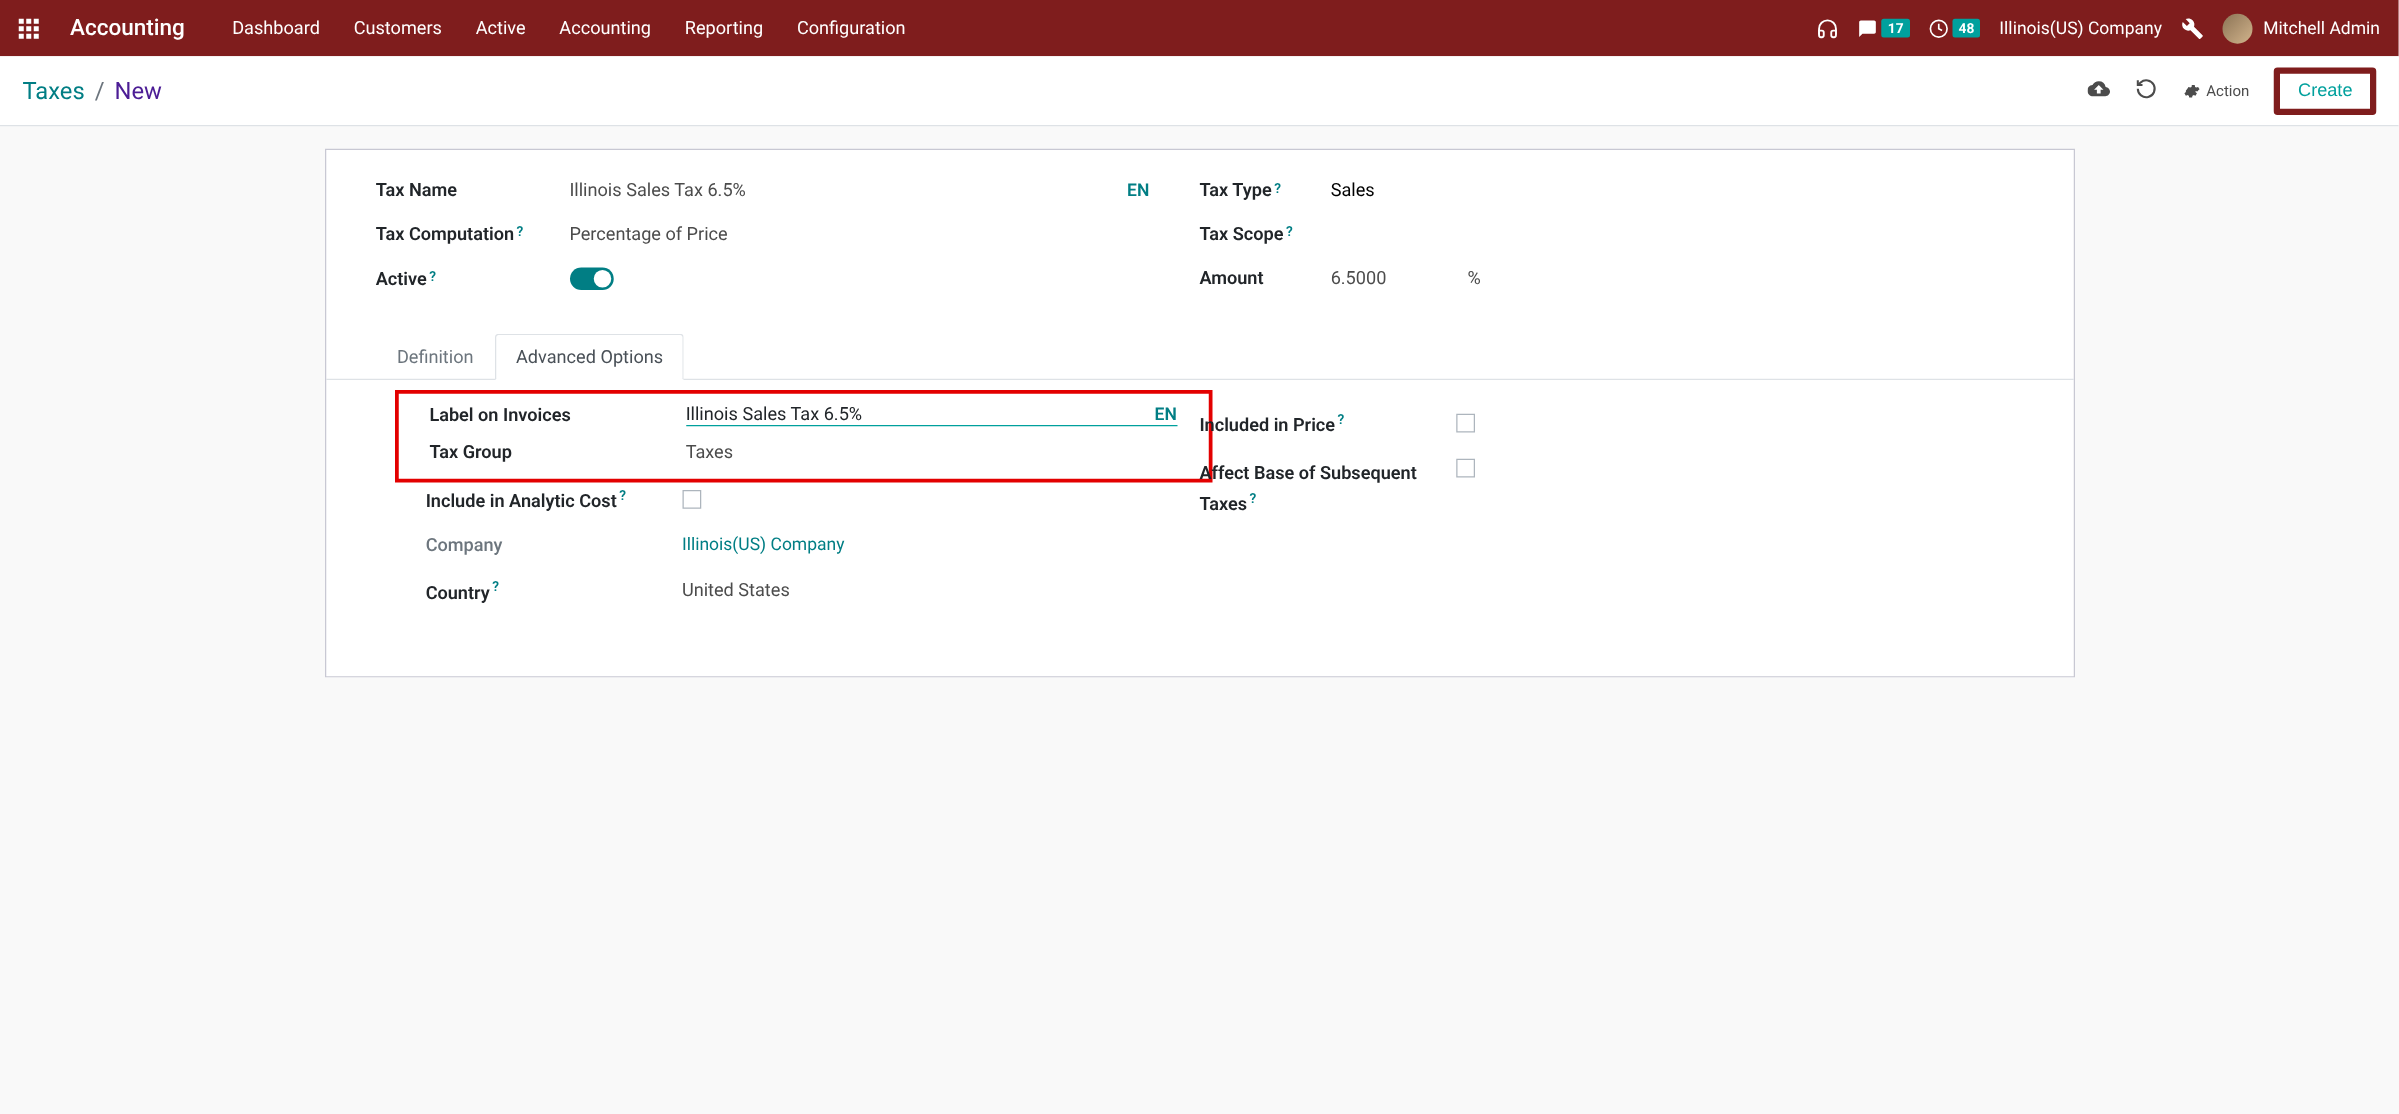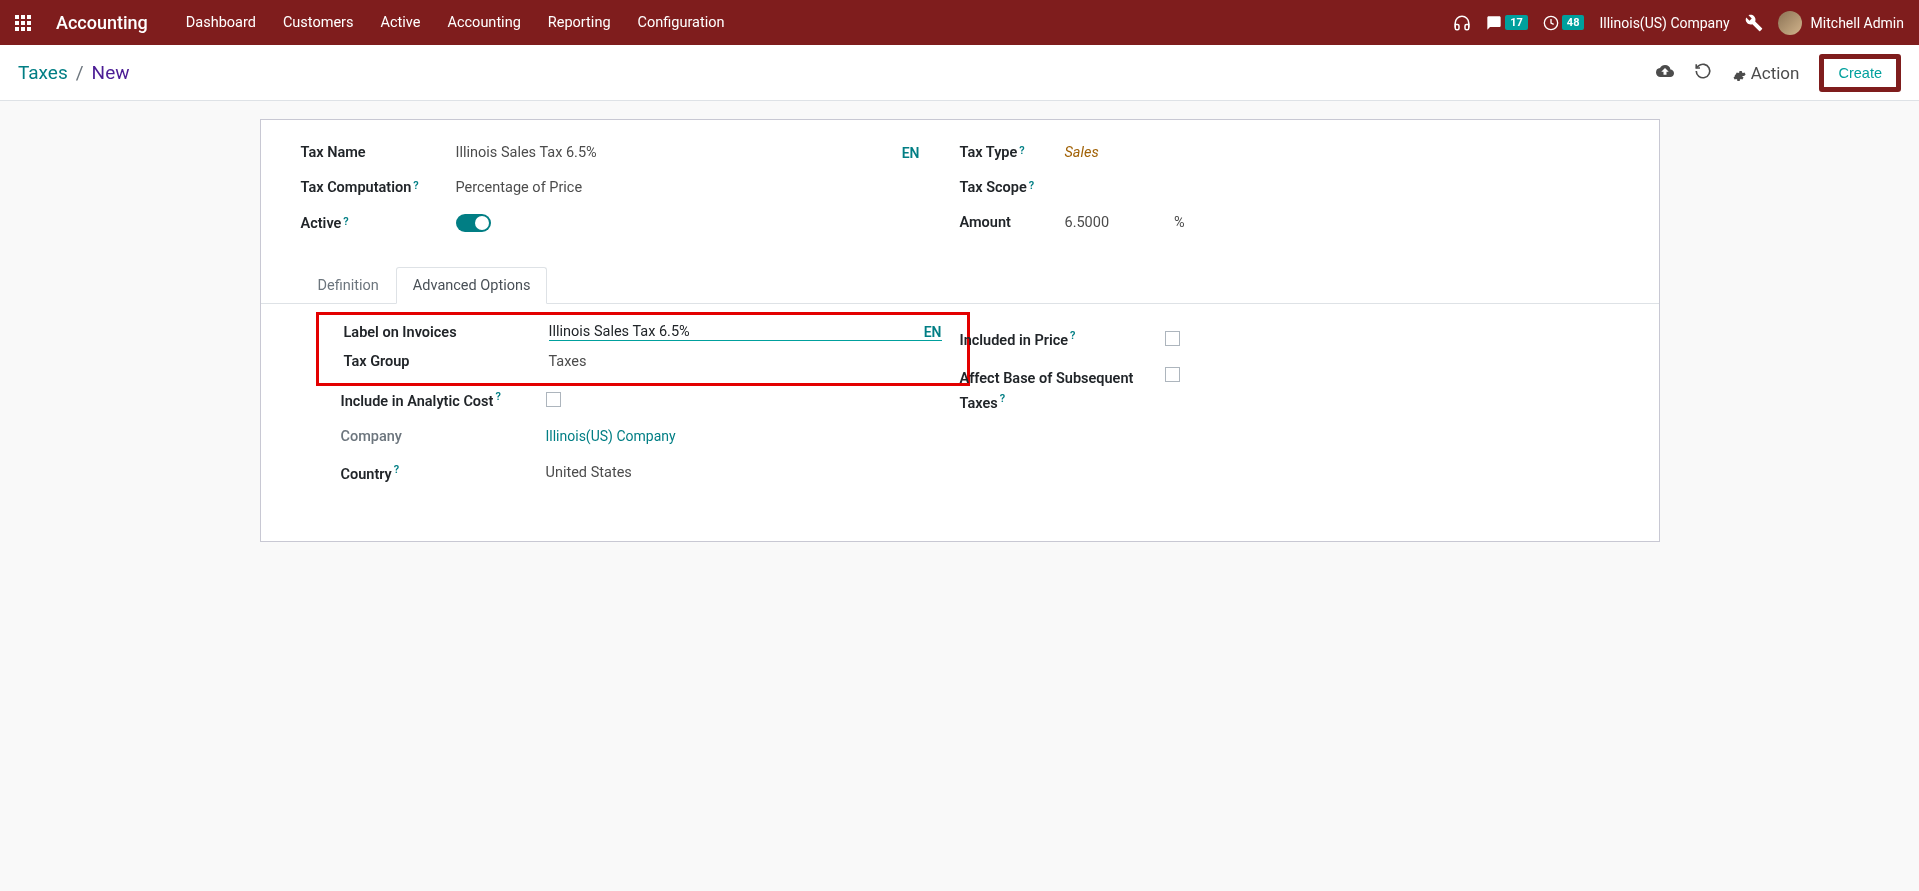--- a/index.html
+++ b/index.html
@@ -116,21 +116,21 @@
     .action-icon {
       color: #4c4c4c;
       cursor: pointer;
     }
     .action-label {
       color: #4c4c4c;
       cursor: pointer;
       display: flex;
       align-items: flex-end;
       gap: 5px;
-      font-size: 17px;
+      font-size: 12px;
     }
     .create-btn {
       border: 5px solid #7f1d1d;
       color: #00A09D;
       background: #fff;
       padding: 6px 14px;
       font-size: 14.5px;
       cursor: pointer;
       border-radius: 3px;
     }
@@ -175,22 +175,21 @@
       vertical-align: super;
       margin-left: 2px;
       cursor: help;
     }
     .form-value {
       font-size: 14.5px;
       color: #4c4c4c;
     }
     .form-value-light {
       font-size: 14.5px;
-      color: #a16207;
-      font-style: italic;
+      color: #000000;
     }
     .lang-badge {
       color: #017e84;
       font-weight: 600;
       font-size: 14px;
       margin-left: auto;
       margin-right: 40px;
       cursor: pointer;
     }
     

